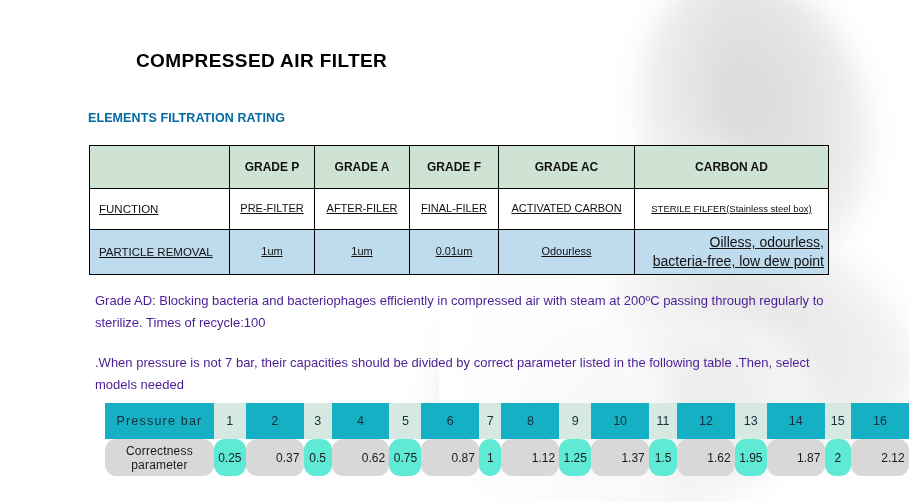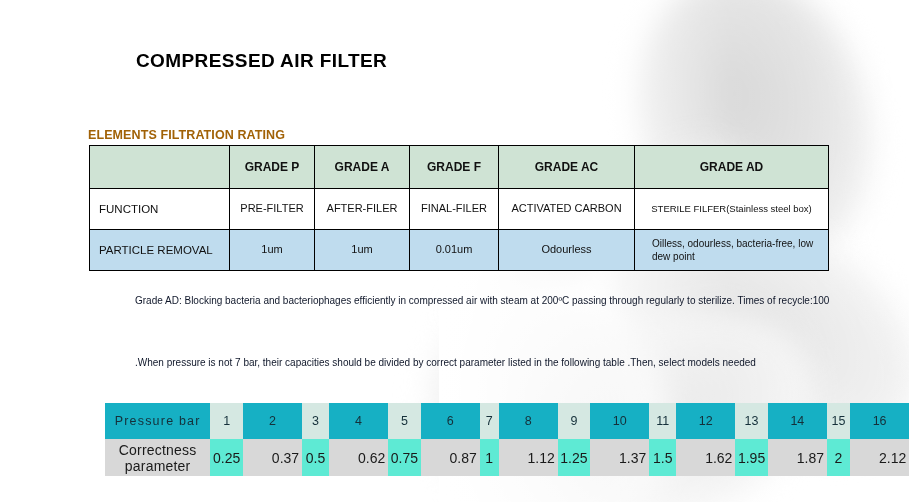--- a/index.html
+++ b/index.html
@@ -70,23 +70,23 @@
   
   #content{position:relative;z-index:2;}
 
   #main-title{
     position:absolute;left:88px;top:50px;
     font-size:19px;font-weight:bold;letter-spacing:.4px;
     color:#000;
     margin-left:48px;
   }
   #section-title{
-    position:absolute;left:88px;top:128px;
+    position:absolute;left:88px;top:111px;
     font-size:12.5px;font-weight:bold;letter-spacing:.1px;
-    color:#a16207;
+    color:#0369a1;
   }
 
   
   #spec-table{
     position:absolute;left:89px;top:145px;
     width:739px;
     border-collapse:collapse;
     border:1.6px solid #000;
     background:#fff;
     table-layout:fixed;
@@ -98,51 +98,51 @@
     text-align:center;
     vertical-align:middle;
     line-height:1.25;
     color:#111;
   }
   #spec-table .hdr-row td{background:#cfe3d4;height:36px;font-size:12px;font-weight:bold;}
   #spec-table .row-label{
     text-align:left;padding-left:9px;font-size:11.5px;
   }
   #spec-table .hl td{background:#bfdcee;}
-  #spec-table tr.body-row td{height:34px;}
+  #spec-table tr.body-row td{height:34px;text-decoration:underline;}
   #spec-table .ad-cell{
-    text-align:left;padding-left:17px;font-size:10px;line-height:1.35;
+    text-align:right;padding-left:17px;font-size:14px;line-height:1.35;
   }
   #spec-table .sterile{font-size:9.5px;}
   .c0{width:140px;} .c1{width:85px;} .c2{width:95px;}
   .c3{width:89px;} .c4{width:136px;} .c5{width:194px;}
 
   
   .para{
     position:absolute;left:95px;
-    font-size:10px;line-height:22px;color:#0f172a;margin-left:40px;
+    font-size:13px;line-height:22px;color:#4c1d95;
   }
   #para-grade-ad{top:290px;width:730px;}
   #para-pressure{top:352px;width:730px;}
 
   
   #pressure-table{
     position:absolute;left:105px;top:403px;
     border-collapse:collapse;
     table-layout:fixed;
   }
   #pressure-table td{
     border:0;
     text-align:center;
     vertical-align:middle;
     font-size:12px;
     color:#15303a;
   }
   #pressure-table tr.p-head td{height:34px;font-size:12.5px;}
-  #pressure-table tr.p-body td{height:35px;font-size:14px;color:#1a1a1a;}
+  #pressure-table tr.p-body td{height:35px;font-size:12px;color:#1a1a1a;border-radius:11px;}
   .p-label-head{
     width:163px;background:#16b0c4;color:#0e3b46;
     font-size:12.5px;letter-spacing:1.2px;
   }
   .p-label-body{
     width:163px;background:#d8d8d8;color:#1a1a1a;
     font-size:11.5px;letter-spacing:.2px;
   }
   .p-head .on{background:#16b0c4;}
   .p-head .off{background:#d5e8e2;}
@@ -177,21 +177,21 @@
         <col class="c4">
         <col class="c5">
     </colgroup>
     <tbody>
         <tr class="hdr-row">
       <td class="row-label"></td>
       <td>GRADE P</td>
       <td>GRADE A</td>
       <td>GRADE F</td>
       <td>GRADE AC</td>
-      <td>GRADE AD</td>
+      <td>CARBON AD</td>
     </tr>
     <tr class="body-row">
       <td class="row-label">FUNCTION</td>
       <td>PRE-FILTER</td>
       <td>AFTER-FILER</td>
       <td>FINAL-FILER</td>
       <td>ACTIVATED CARBON</td>
       <td class="sterile">STERILE FILFER(Stainless steel box)</td>
     </tr>
     <tr class="body-row hl">

